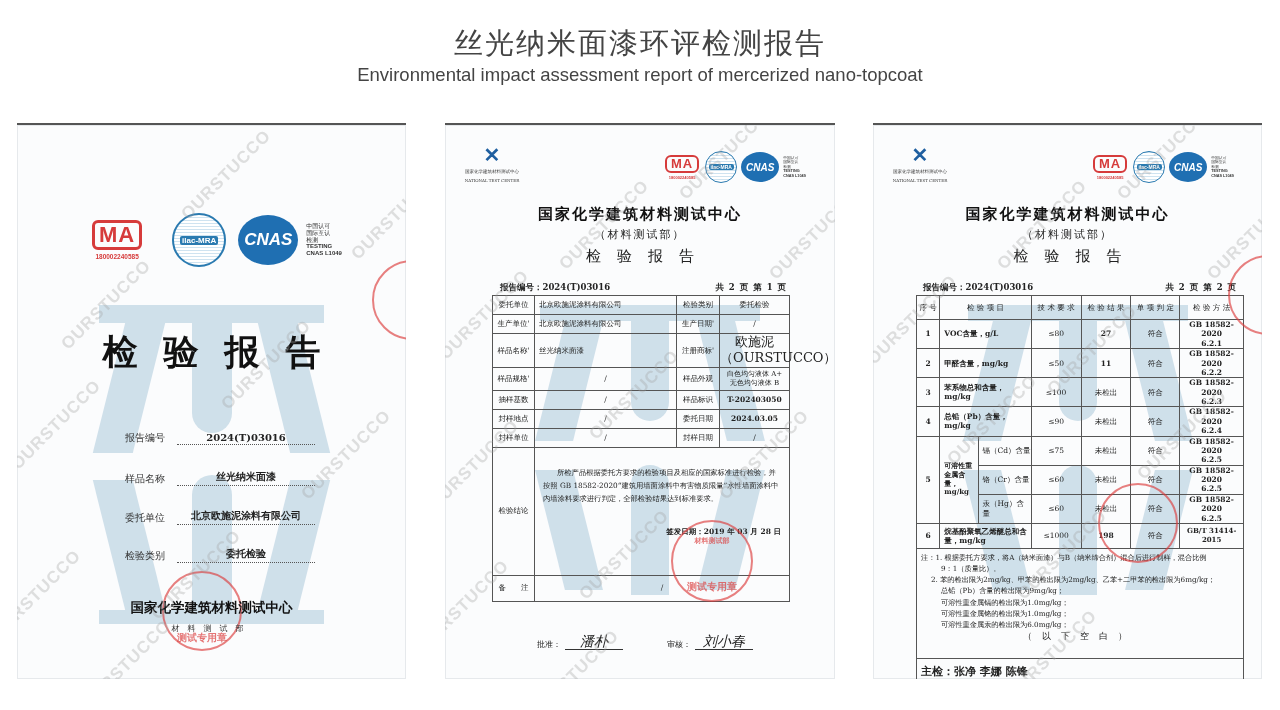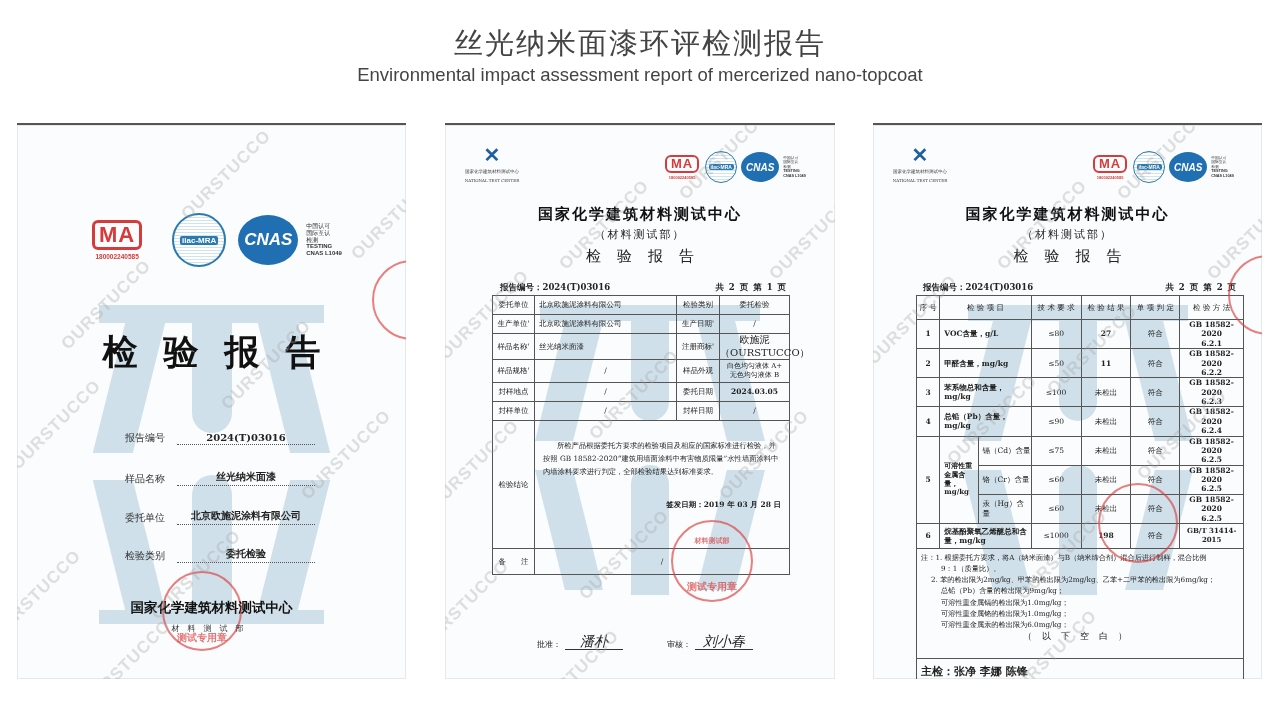--- a/index.html
+++ b/index.html
@@ -211,29 +211,35 @@
     <tr style="height:19px">
           <td>生产单位'</td>
           <td class="l">北京欧施泥涂料有限公司</td>
           <td>生产日期'</td>
           <td>/</td>
         </tr>
     <tr style="height:23px">
           <td>样品名称'</td>
           <td class="l">丝光纳米面漆</td>
           <td>注册商标'</td>
-          <td style="white-space:pre-line;font-size:10px">欧施泥
+          <td style="white-space:pre-line;font-size:13px">欧施泥
 （OURSTUCCO）</td>
         </tr>
     <tr style="height:23px">
           <td>样品规格'</td>
           <td>/</td>
           <td>样品外观</td>
           <td style="white-space:pre-line;font-size:7px">白色均匀液体 A+
 无色均匀液体 B</td>
+        </tr>
+    <tr style="height:19px">
+          <td>抽样基数</td>
+          <td>/</td>
+          <td>样品标识</td>
+          <td class="b">T-202403050</td>
         </tr>
     <tr style="height:19px">
           <td>封样地点</td>
           <td>/</td>
           <td>委托日期</td>
           <td class="b">2024.03.05</td>
         </tr>
     <tr style="height:19px">
           <td>封样单位</td>
           <td>/</td>

